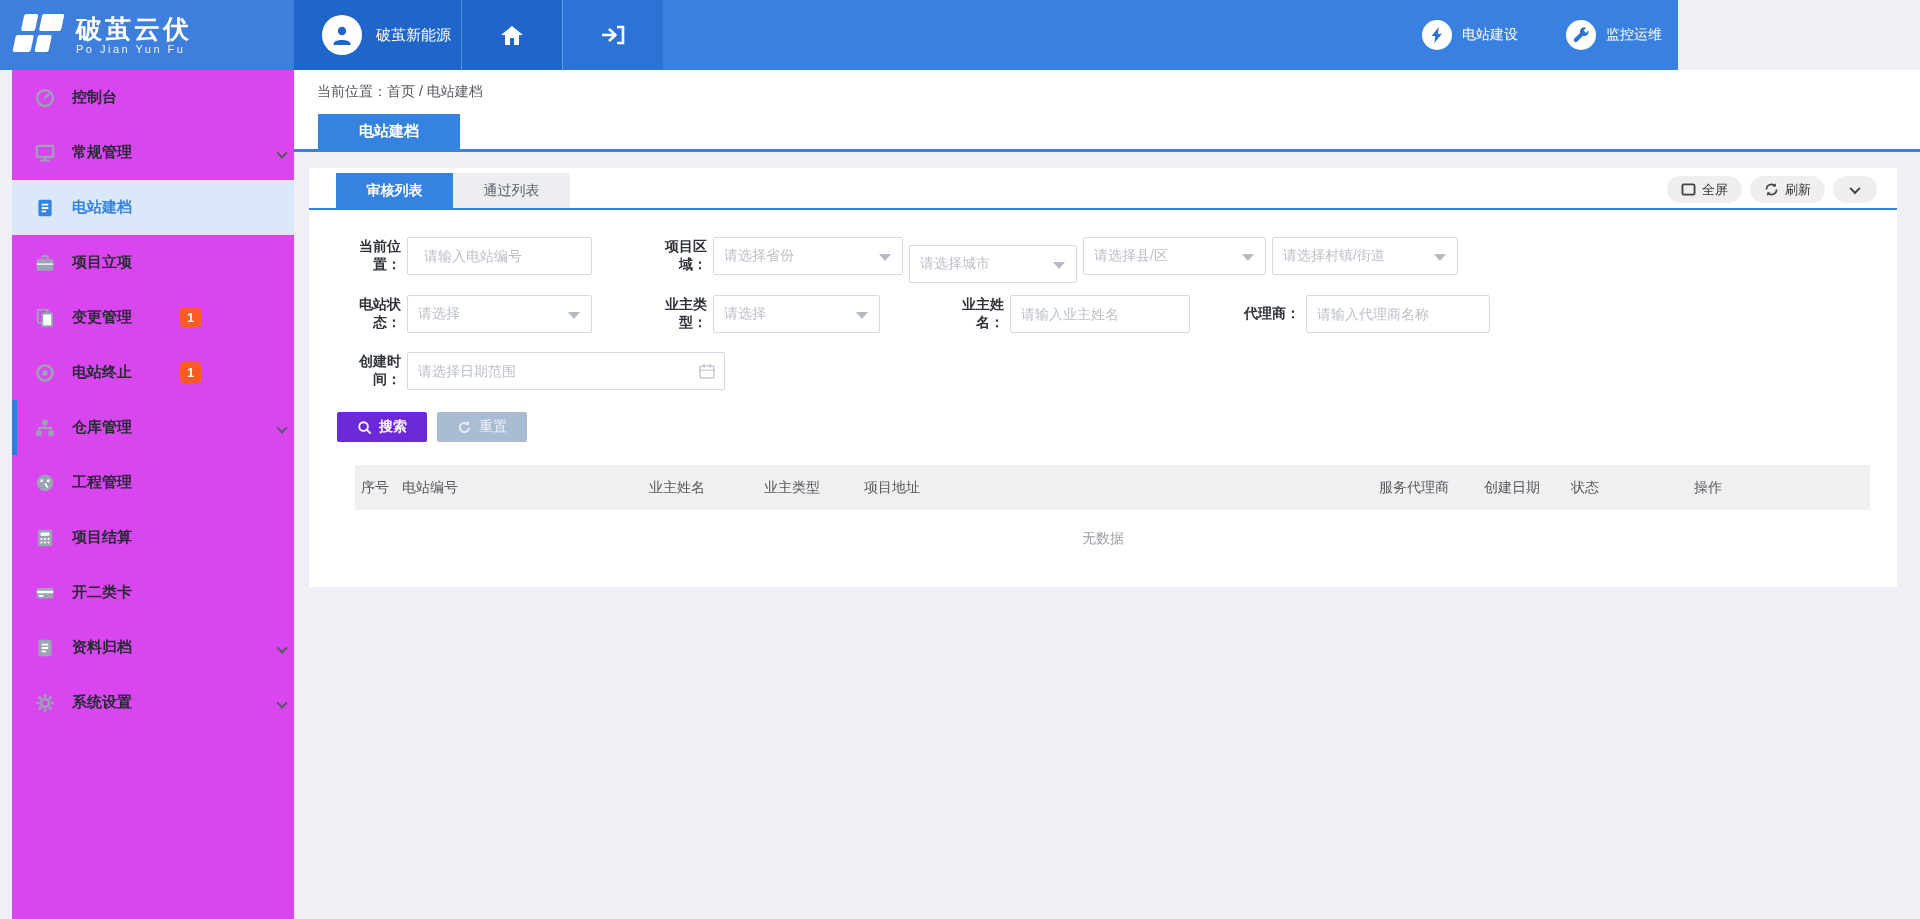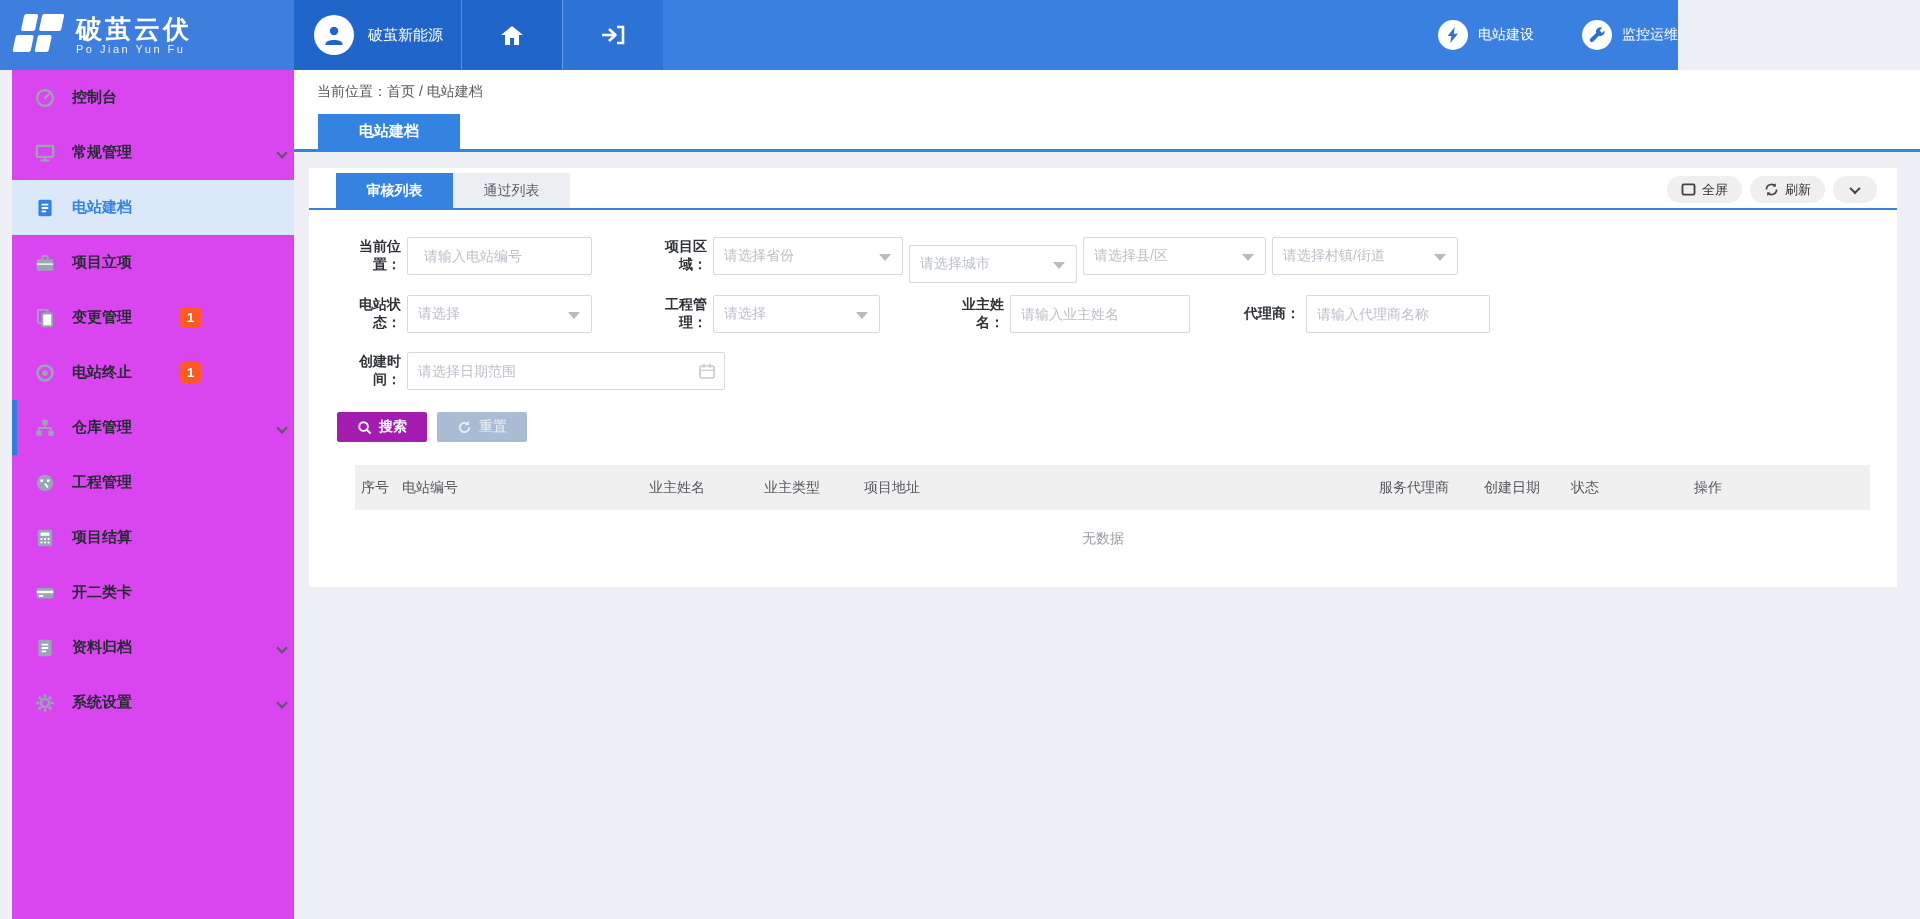--- a/index.html
+++ b/index.html
@@ -9,26 +9,26 @@
   
   .hdr { position:absolute; left:0; top:0; width:1678px; height:70px; display:flex; background:#3a80e0; }
   .logo-area { width:294px; height:70px; background:#3e7edc; display:flex; align-items:center; padding-left:16px; flex:none; }
   .logo-mark { width:48px; height:42px; transform:skewX(-12deg); display:grid; grid-template-columns:18px 22px; grid-template-rows:17px 17px; gap:4px; margin-right:12px; flex:none; }
   .logo-mark i { background:#fff; border-radius:2px; }
   .logo-mark i:nth-child(1){ width:14px; justify-self:end; }
   .logo-mark i:nth-child(4){ width:14px; }
   .logo-text .t1 { font-size:26px; font-weight:700; color:#fff; letter-spacing:3px; line-height:28px; }
   .logo-text .t2 { font-size:11px; color:rgba(255,255,255,.92); letter-spacing:2.5px; }
   .hsec { height:70px; display:flex; align-items:center; justify-content:center; flex:none; }
-  .sec-user { width:167px; background:#2066ca; justify-content:flex-start; padding-left:20px; cursor:pointer; }
+  .sec-user { width:167px; background:#2066ca; justify-content:flex-start; padding-left:28px; cursor:pointer; }
   .avatar { width:40px; height:40px; border-radius:50%; background:#fff; display:flex; align-items:center; justify-content:center; margin-right:14px; flex:none; }
   .uname { color:#fff; font-size:15px; white-space:nowrap; }
   .sec-home { width:101px; background:#2066ca; border-left:1px solid rgba(255,255,255,.28); cursor:pointer; }
   .sec-enter { width:101px; background:#2d73d6; border-left:1px solid rgba(255,255,255,.28); cursor:pointer; }
-  .hright { margin-left:auto; display:flex; align-items:center; gap:48px; }
+  .hright { margin-left:auto; display:flex; align-items:center; padding-right:16px; gap:48px; }
   .hact { display:flex; align-items:center; gap:10px; cursor:pointer; }
   .hact .circ { width:30px; height:30px; border-radius:50%; background:#fff; display:flex; align-items:center; justify-content:center; flex:none; }
   .hact span { color:#fff; font-size:14px; }
 
   
   .side { position:absolute; left:12px; top:70px; width:294px; height:849px; background:#d946ef; }
   .sitem { position:relative; height:55px; display:flex; align-items:center; padding-left:22px; cursor:pointer; }
   .sitem .ic { width:22px; height:22px; margin-right:16px; flex:none; }
   .sitem .lbl { font-size:15px; font-weight:700; color:#262b33; }
   .sitem.active { background:#dbe8fa; }
@@ -59,21 +59,21 @@
   .tinput { height:38px; border:1px solid #d6d9de; border-radius:2px; padding:0 10px; font-size:14px; color:#303133; outline:none; flex:none; font-family:inherit; }
   .tinput::placeholder { color:#bcc0c9; }
   .fselect { position:relative; height:38px; border:1px solid #d6d9de; border-radius:2px; display:flex; align-items:center; padding:0 26px 0 10px; cursor:pointer; flex:none; }
   .fselect .ph { font-size:14px; color:#bcc0c9; white-space:nowrap; overflow:hidden; }
   .caret { position:absolute; right:11px; top:16px; border-left:6px solid transparent; border-right:6px solid transparent; border-top:7px solid #b6bac2; }
   .dwrap { position:relative; flex:none; }
   .dwrap .cal { position:absolute; right:9px; top:10px; }
 
   .btnrow { position:absolute; left:28px; top:244px; display:flex; gap:10px; }
   .btn { height:30px; width:90px; border:none; border-radius:2px; display:flex; align-items:center; justify-content:center; gap:7px; font-size:14px; cursor:pointer; font-family:inherit; }
-  .btn-search { background:#a21caf; color:#fff; font-weight:700; }
+  .btn-search { background:#6d28d9; color:#fff; font-weight:700; }
   .btn-reset { background:#a9bcd4; color:#ecf1f8; }
 
   .tbl { position:absolute; left:27px; top:297px; width:1534px; }
   .thead { display:flex; height:45px; background:#f0f0f0; align-items:center;margin-left:19px; }
   .th { font-size:14px; color:#55585e; padding-left:6px; white-space:nowrap; overflow:hidden; flex:none; }
   .c1{width:41px}.c2{width:247px}.c3{width:115px}.c4{width:100px}.c5{width:515px}.c6{width:105px}.c7{width:87px}.c8{width:123px}.c9{width:201px}
   .empty { width:100%; padding-top:20px; text-align:center; font-size:14px; color:#9a9da3; }
 
   .gap6{width:6px;flex:none}.gap50{width:50px;flex:none}.gap58{width:58px;flex:none}
   .w65{width:65px}.w66{width:66px}.w60{width:60px}
@@ -327,21 +327,21 @@
     </div>
 
     <div class="frow" style="top:127px;">
       <span class="flabel w65">电站状态：</span>
       <span class="gap6"></span>
       <div class="fselect" style="width:185px;">
         <span class="ph">请选择</span>
           <i class="caret"></i>
       </div>
       <span class="gap50"></span>
-      <span class="flabel w65">工程管理：</span>
+      <span class="flabel w65">业主类型：</span>
       <span class="gap6"></span>
       <div class="fselect" style="width:167px;">
         <span class="ph">请选择</span>
           <i class="caret"></i>
       </div>
       <span class="gap58"></span>
       <span class="flabel w66">业主姓名：</span>
       <span class="gap6"></span>
       <input class="tinput" style="width: 180px;" placeholder="请输入业主姓名">
       <span class="gap50"></span>

